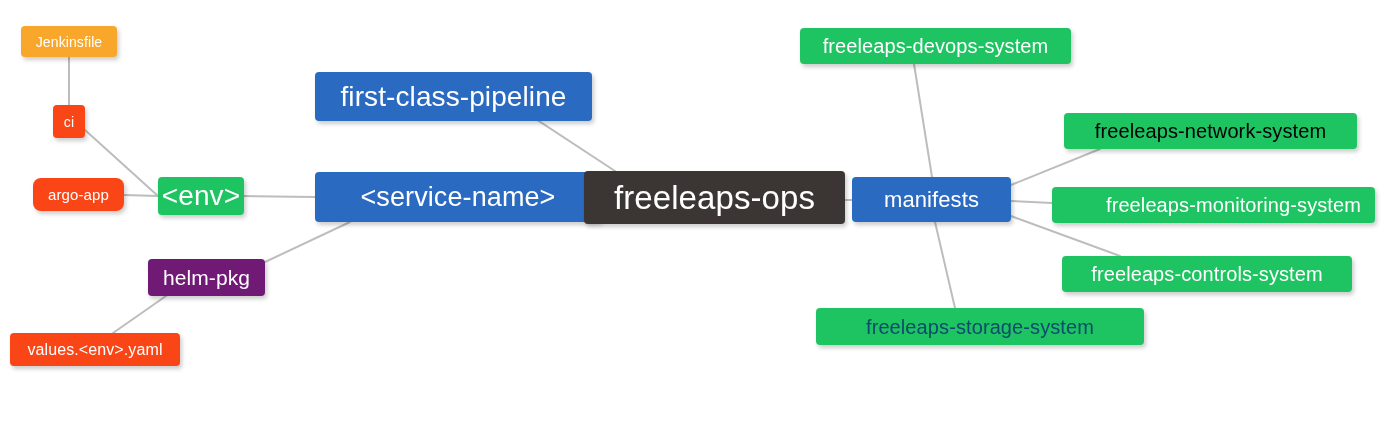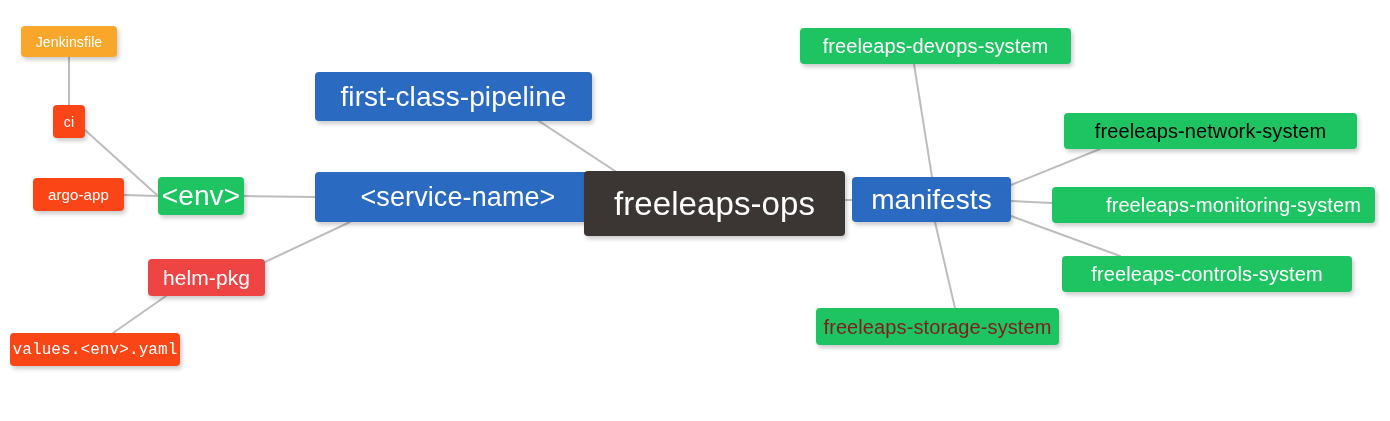--- a/index.html
+++ b/index.html
@@ -62,53 +62,53 @@
       <line x1="1011" y1="216" x2="1120" y2="256" stroke="#bdbdbd" stroke-width="2" stroke-linecap="round"></line>
       <line x1="935" y1="222" x2="955" y2="308" stroke="#bdbdbd" stroke-width="2" stroke-linecap="round"></line>
     </svg>
   <div id="node-layer">
       <div class="node" style="left: 21px; top: 26px; width: 96px; height: 31px; background: rgb(249, 167, 43); font-size: 14px; color: rgb(255, 255, 255);">
         <span class="node-label">Jenkinsfile</span>
       </div>
       <div class="node" style="left: 53px; top: 105px; width: 32px; height: 33px; background: rgb(250, 70, 22); font-size: 14px; color: rgb(255, 255, 255);">
         <span class="node-label">ci</span>
       </div>
-      <div class="node" style="left: 33px; top: 178px; width: 91px; height: 33px; background: rgb(250, 70, 22); font-size: 15px; color: rgb(255, 255, 255);">
+      <div class="node" style="left: 33px; top: 178px; width: 91px; height: 33px; background: rgb(250, 70, 22); font-size: 15px; color: rgb(255, 255, 255); border-radius: 8px;">
         <span class="node-label">argo-app</span>
       </div>
       <div class="node" style="left: 158px; top: 177px; width: 86px; height: 38px; background: rgb(31, 196, 98); font-size: 28px; color: rgb(255, 255, 255);">
         <span class="node-label">&lt;env&gt;</span>
       </div>
-      <div class="node" style="left: 148px; top: 259px; width: 117px; height: 37px; background: #ef4444; font-size: 21px; color: rgb(255, 255, 255);">
+      <div class="node" style="left: 148px; top: 259px; width: 117px; height: 37px; background: #701a75; font-size: 21px; color: rgb(255, 255, 255);">
         <span class="node-label">helm-pkg</span>
       </div>
-      <div class="node" style="left: 10px; top: 333px; width: 170px; height: 33px; background: rgb(250, 70, 22); font-size: 16px; color: rgb(255, 255, 255); font-family: Liberation Mono, monospace;">
+      <div class="node" style="left: 10px; top: 333px; width: 170px; height: 33px; background: rgb(250, 70, 22); font-size: 16px; color: rgb(255, 255, 255);">
         <span class="node-label">values.&lt;env&gt;.yaml</span>
       </div>
       <div class="node" style="left: 315px; top: 38px; width: 277px; height: 49px; background: rgb(42, 106, 192); font-size: 28px; color: rgb(255, 255, 255); margin-top: 34px;">
         <span class="node-label">first-class-pipeline</span>
       </div>
       <div class="node" style="left: 315px; top: 172px; width: 286px; height: 50px; background: rgb(42, 106, 192); font-size: 27px; color: rgb(255, 255, 255);">
         <span class="node-label">&lt;service-name&gt;</span>
       </div>
-      <div class="node" style="left: 584px; top: 171px; width: 261px; height: 65px; background: rgb(59, 54, 52); font-size: 33px; color: rgb(255, 255, 255);">
+      <div class="node" style="left: 584px; top: 171px; width: 261px; height: 53px; background: rgb(59, 54, 52); font-size: 33px; color: rgb(255, 255, 255);">
         <span class="node-label">freeleaps-ops</span>
       </div>
-      <div class="node" style="left: 852px; top: 177px; width: 159px; height: 45px; background: rgb(42, 106, 192); font-size: 28px; color: rgb(255, 255, 255);">
+      <div class="node" style="left: 852px; top: 177px; width: 159px; height: 45px; background: rgb(42, 106, 192); font-size: 22px; color: rgb(255, 255, 255);">
         <span class="node-label">manifests</span>
       </div>
       <div class="node" style="left: 800px; top: 28px; width: 271px; height: 36px; background: rgb(31, 196, 98); font-size: 20px; color: rgb(255, 255, 255);">
         <span class="node-label">freeleaps-devops-system</span>
       </div>
       <div class="node" style="left: 1055px; top: 113px; width: 293px; height: 36px; background: rgb(31, 196, 98); font-size: 20px; color: #000000; margin-left: 9px;">
         <span class="node-label">freeleaps-network-system</span>
       </div>
       <div class="node" style="left: 1052px; top: 187px; width: 323px; height: 36px; background: rgb(31, 196, 98); font-size: 20px; color: rgb(255, 255, 255); padding-left: 40px;">
         <span class="node-label">freeleaps-monitoring-system</span>
       </div>
       <div class="node" style="left: 1062px; top: 256px; width: 290px; height: 36px; background: rgb(31, 196, 98); font-size: 20px; color: rgb(255, 255, 255);">
         <span class="node-label">freeleaps-controls-system</span>
       </div>
-      <div class="node" style="left: 816px; top: 308px; width: 243px; height: 37px; background: rgb(31, 196, 98); font-size: 20px; color: #7f1d1d;">
+      <div class="node" style="left: 816px; top: 308px; width: 328px; height: 37px; background: rgb(31, 196, 98); font-size: 20px; color: #0c4a6e;">
         <span class="node-label">freeleaps-storage-system</span>
       </div>
     </div>
 </div>
 
 </body></html>

